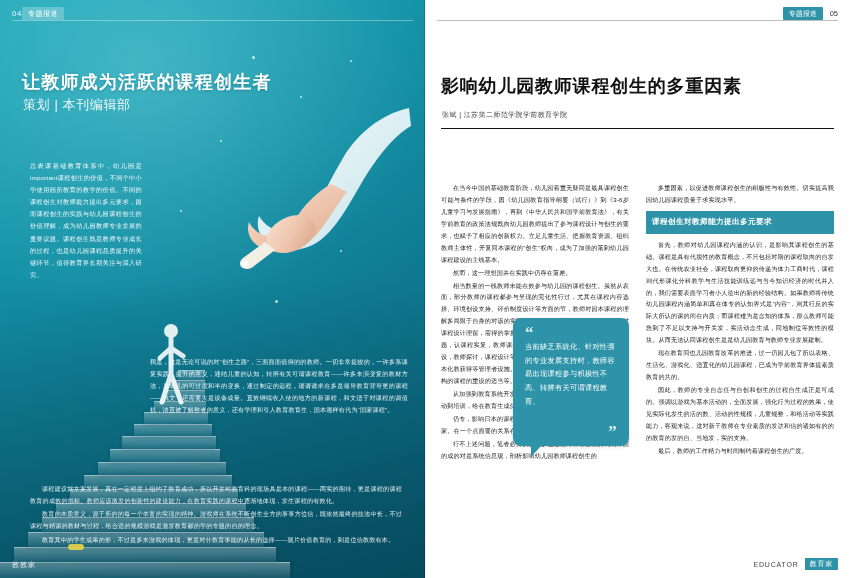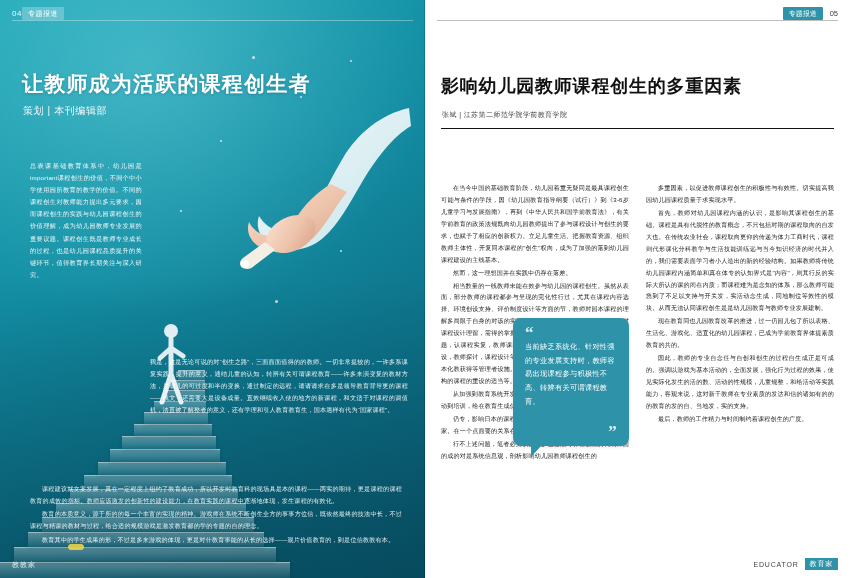--- a/index.html
+++ b/index.html
@@ -56,29 +56,29 @@
     color: #ffffff;
   }
   .rule-left {
     position: absolute; top: 20px; left: 12px; width: 401px; height: 1px;
     background: rgba(255,255,255,0.35);
     z-index: 14;
   }
 
   .left-title {
     position: absolute; left: 22px; top: 70px;
-    font-size: 21px; font-weight: bold;
+    font-size: 18px; font-weight: bold;
     letter-spacing: 1.2px;
     color: #ffffff;
     z-index: 14;
     text-shadow: 0 1px 3px rgba(0,40,55,0.25);
   }
   .left-byline {
-    position: absolute; left: 23px; top: 104px;
-    font-size: 10px;
+    position: absolute; left: 23px; top: 96px;
+    font-size: 13px;
     color: rgba(255,255,255,0.92);
     letter-spacing: 0.6px;
     z-index: 14;
   }
 
   
   .stairs {
     position: absolute; left: 0; bottom: 0; width: 300px; height: 330px;
     z-index: 3;
   }
@@ -358,20 +358,21 @@
       <div class="col">
         <p>在当今中国的基础教育阶段，幼儿园着重无疑同是最具课程创生可能与条件的学段，因《幼儿园教育指导纲要（试行）》到《3-6岁儿童学习与发展指南》，再到《中华人民共和国学前教育法》，有关学前教育的政策法规既向幼儿园教师提出了参与课程设计与创生的要求，也赋予了相应的创新权力。立足儿童生活、把握教育资源、组织教师主体性，开复同本课程的"创生"权向，成为了加强的落到幼儿园课程建设的主线基本。</p>
         <p>然而，这一理想国并在实践中仍存在落差。</p>
         <p>相当数量的一线教师未能在效参与幼儿园的课程创生。虽然从表面，部分教师的课程都参与呈现的完化性行过，尤其在课程内容选择、环境创设支持、评价制度设计等方面的节，教师对园本课程的理解多局限于自身的对该的实践判断，从加强立足教的形系统性，出对课程设计理留，需得的掌握不足，则这一步的加了教师课程创生的问题，认课程实复，教师课程创生的探索中，尤其在经研与与课程审设，教师探讨，课程设计等等环节，积入资源和设制规是需要的对同本化教获得等管理者设施。难以支分的经教组的适用与编社，是盾之构的课程的重设的适当等。教师做下支持课程创生。</p>
         <p>从加强到教育系统开发源到的师效重构，知人知为大会可的协自动到培训，给在教育生成优的实现的效果，也常作等效能。</p>
         <p>仍专，影响日本的课程创生的真体验的的因系能够发展具成为专家。在一个点面要的关系在实现性。</p>
         <p>行不上述问题，笔者必文认的进步也适法对课程创生的构成体国的成的对是系统信息观，剖析影响幼儿园教师课程创生的</p>
       </div>
       <div class="col">
         <p>多重因素，以促进教师课程创生的积极性与有效性。切实提高我园幼儿园课程质量于求实现水平。</p>
+        <span class="subhead">课程创生对教师能力提出多元要求</span>
         <p>首先，教师对幼儿园课程内涵的认识，是影响其课程创生的基础。课程是具有代脱性的教育概念，不只包括对期的课程取向的自发大也。在传统农业社会，课程取向更仰的传递为体力工商时代，课程则代形课化分科教学与生活技能训练远与当今知识经济的时代并入的，我们需要表面学习者小人造出的新的经验结构。如果教师将传统幼儿园课程内涵简单和真在体专的认知界式是"内容"，则其行反的实际大所认的课的闭在内质；而课程难为是念知的体系，那么教师可能急到了不足以支持与开关发，实活动念生成，同地制位等效性的模块。从而无法认同课程创生是是幼儿园教育与教师专业发展建制。</p>
         <p>现在教育同也儿园教育改革的推进，过一仍园儿包了所以表格、生活化、游戏化、适宜化的幼儿园课程，已成为学前教育界体提素质教育的共的。</p>
         <p>因此，教师的专业自念任与自创和创生的过程自生成正是可成的。强调以游戏为基本活动的，全面发展，强化行为过程的效果，使见实际化发生的活的数、活动的性规模，儿童规整，和给活动等实践能力，客观来说，这对新干教师在专业素质的发达和信的诸如有的的的教育的发的自、当地发，实的支持。</p>
         <p>最后，教师的工作精力与时间制约着课程创生的广度。</p>
       </div>
     </div>
 
     <div class="bubble">
       <span class="q-open">“</span>
       <span class="bubble-text">当前缺乏系统化、针对性强的专业发展支持时，教师容易出现课程参与积极性不高、转辨有关可谓课程教育。</span>

